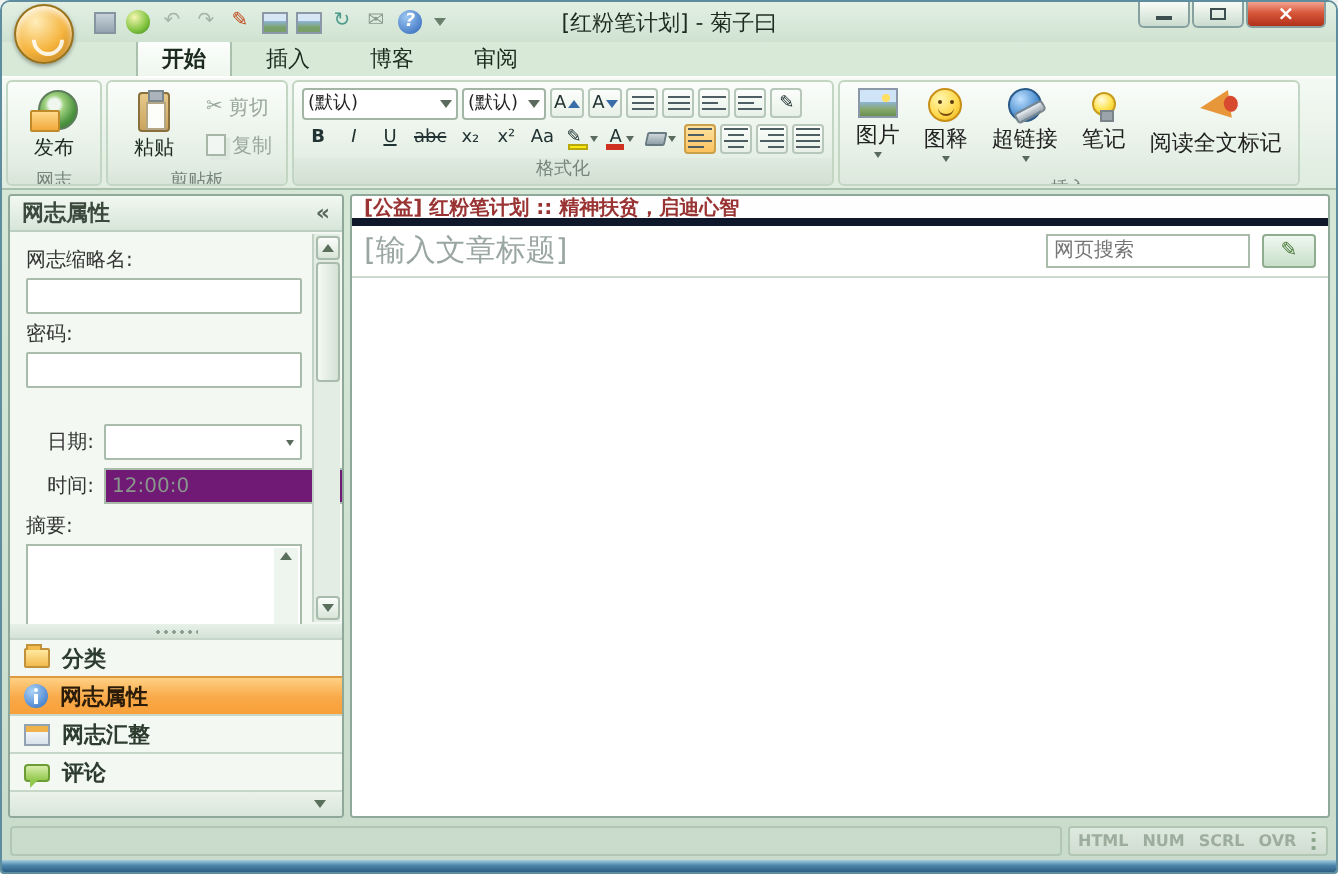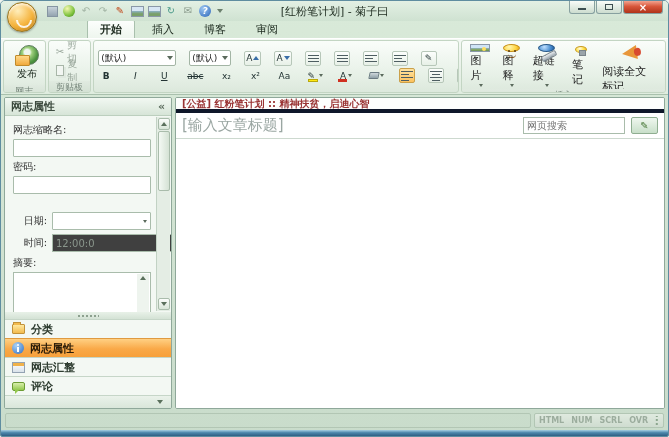--- a/index.html
+++ b/index.html
@@ -29,21 +29,21 @@
   .title-text{position:absolute;left:0;right:0;text-align:center;font-size:11px;color:#1d2b1f;pointer-events:none;}
   .winctl{position:absolute;right:5px;top:0;display:flex;z-index:10;}
   .wbtn{height:13px;border:1px solid #87a0a0;border-top:none;display:flex;align-items:center;justify-content:center;
     border-radius:0 0 3px 3px;margin-left:1px;}
   .wbtn-min,.wbtn-max{width:26px;background:linear-gradient(#f8fcf8,#ccdccf);}
   .minbar{width:8px;height:2px;background:#3c4e50;margin-top:4px;}
   .maxbox{width:8px;height:6px;border:1px solid #3c4e50;}
   .wbtn-close{width:40px;background:linear-gradient(#f3a38f,#d8573b 45%,#b0321a);color:#fff;font-size:10px;font-weight:bold;}
 
   
-  .tabsrow{height:17px;display:flex;align-items:flex-end;padding-left:86px;gap:4px;flex:0 0 auto;}
+  .tabsrow{height:17px;display:flex;align-items:flex-end;padding-left:67px;gap:4px;flex:0 0 auto;}
   .rtab{padding:2px 12px 1px;border:1px solid transparent;border-bottom:none;border-radius:3px 3px 0 0;color:#1c2a1e;}
   .rtab.active{background:linear-gradient(#fdfffd,#eef6ee);border-color:#a9c0ad;font-weight:bold;}
 
   
   .ribbon{height:57px;flex:0 0 auto;background:linear-gradient(#f4f9f4,#dfecdf);border-top:1px solid #fff;
     border-bottom:1px solid #a9c0ad;display:flex;padding:1px 2px;gap:2px;}
   .rgroup{display:flex;flex-direction:column;border:1px solid #c3d5c3;border-radius:3px;overflow:hidden;
     background:linear-gradient(#fafdfa,#e6f0e6 70%,#dce8dc);}
   .rg-content{flex:1;display:flex;align-items:center;padding:2px 3px;gap:2px;}
   .rg-label{height:13px;font-size:9px;color:#75857a;text-align:center;line-height:13px;
@@ -59,21 +59,21 @@
     background:radial-gradient(circle at 40% 35%,#eef6ee 18%,#9ed07e 30%,#4d9440 65%,#2f6e2a);border:1px solid #5d7d5d;}
   .ico-publish::after{content:"";position:absolute;left:0;bottom:0;width:13px;height:9px;border-radius:1px;
     background:linear-gradient(#ffd98a,#f0a93c);border:1px solid #c08a2a;}
   
   .ico-paste{width:16px;height:20px;background:linear-gradient(#e6c98a,#caa45c);border:1px solid #8a703c;border-radius:2px;position:relative;}
   .ico-paste::before{content:"";position:absolute;left:4px;top:-2px;width:6px;height:4px;background:#aab4ba;border:1px solid #7b858c;}
   .ico-paste::after{content:"";position:absolute;left:3px;top:4px;width:8px;height:12px;background:#fdfdfa;border:1px solid #b3a684;}
   .ico-copy{width:10px;height:11px;border:1px solid #a8b6a8;background:#f2f6f2;box-shadow:2px 2px 0 #dfe8df;}
   
   .fmtcol{display:flex;flex-direction:column;justify-content:center;gap:2px;padding:0 1px;}
-  .fmtrow{display:flex;align-items:center;gap:13px;}
+  .fmtrow{display:flex;align-items:center;gap:2px;}
   .combo{height:16px;background:#fff;border:1px solid #a3b5a5;border-radius:2px;display:flex;align-items:center;
     justify-content:space-between;font-size:9px;padding:0 2px;color:#222;}
   .combo .dd{width:0;height:0;border-left:3px solid transparent;border-right:3px solid transparent;border-top:4px solid #5a6a5c;}
   .w-font{width:78px;} .w-size{width:42px;}
   .fmtbtn{min-width:16px;height:15px;padding:0 1px;display:inline-flex;align-items:center;justify-content:center;
     border:1px solid #b7c7b9;border-radius:2px;background:linear-gradient(#fcfefc,#e7f0e7);font-size:9px;color:#233;}
   .fmtbtn.flat{border-color:transparent;background:transparent;}
   .fmtbtn.active{background:linear-gradient(#ffe3a0,#fcc25e);border-color:#caa04a;}
   .b{font-weight:bold;} .i{font-style:italic;} .u{text-decoration:underline;} .s{text-decoration:line-through;}
   .tri-up{width:0;height:0;border-left:3px solid transparent;border-right:3px solid transparent;border-bottom:4px solid #3a6ea8;margin-left:1px;}
@@ -117,21 +117,21 @@
   .sbar-thumb{width:12px;flex:0 0 60px;background:linear-gradient(90deg,#f4f9f4,#d4e2d4);border:1px solid #a9bcab;border-radius:2px;margin:1px 0 auto;}
   .tri-u{width:0;height:0;border-left:3px solid transparent;border-right:3px solid transparent;border-bottom:4px solid #5a705c;}
   .tri-d{width:0;height:0;border-left:3px solid transparent;border-right:3px solid transparent;border-top:4px solid #5a705c;}
   .fld-label{display:block;margin:3px 0 2px;}
   .txt{width:100%;height:18px;border:1px solid #a9bcab;background:#fff;border-radius:1px;font-size:10px;padding:0 3px;font-family:inherit;}
   .inline{display:flex;align-items:center;margin:4px 0;gap:5px;}
   .inline .lbl{width:34px;text-align:right;flex:0 0 auto;}
   .dropctl{flex:1;height:18px;background:#fff;border:1px solid #a9bcab;border-radius:1px;display:flex;align-items:center;
     justify-content:flex-end;padding:0 3px;}
   .spinwrap{flex:1;display:flex;}
-  .spinwrap input{flex:1;height:18px;border:1px solid #a9bcab;border-right:none;background:#404040;color:#8a968c;font-size:10px;padding:4px 3px;font-family:inherit;}
+  .spinwrap input{flex:1;height:18px;border:1px solid #a9bcab;border-right:none;background:#701a75;color:#8a968c;font-size:10px;padding:4px 3px;font-family:inherit;}
   .summary{width:100%;height:66px;background:#fff;border:1px solid #a9bcab;position:relative;}
   .sum-scroll{position:absolute;top:1px;bottom:1px;right:1px;width:12px;background:#eef4ee;display:flex;flex-direction:column;
     justify-content:space-between;align-items:center;padding:2px 0;}
   .sb-splitter{height:7px;flex:0 0 auto;background:linear-gradient(#e8f1e8,#d4e2d5);display:flex;align-items:center;justify-content:center;}
   .sb-splitter i{width:22px;height:2px;background-image:radial-gradient(circle,#8ca08e 1px,transparent 1px);background-size:4px 2px;}
   .navitem{height:19px;flex:0 0 auto;display:flex;align-items:center;gap:6px;padding:0 7px;border-top:1px solid #c6d6c8;
     background:linear-gradient(#f6faf6,#dcead e);font-weight:bold;color:#2e3c30;}
   .navitem.active{background:linear-gradient(#ffd083,#f9a948 55%,#f7a03a);border-top:1px solid #df9a40;color:#2a1c08;}
   .ico-folder{width:13px;height:10px;background:linear-gradient(#ffe9a0,#f3bb4e);border:1px solid #c2923a;border-radius:1px;position:relative;}
   .ico-folder::before{content:"";position:absolute;left:0;top:-3px;width:6px;height:2px;background:#f3bb4e;border:1px solid #c2923a;border-bottom:none;}
@@ -225,20 +225,24 @@
         <div class="bigbtn">
           <span class="ico-publish"></span>
           <span class="biglabel">发布</span>
         </div>
       </div>
       <div class="rg-label">网志</div>
     </div>
 
     <div class="rgroup">
       <div class="rg-content">
+        <div class="bigbtn">
+          <span class="ico-paste"></span>
+          <span class="biglabel">粘贴</span>
+        </div>
         <div class="colstack">
           <div class="smallbtn">
             <span>✂</span>
             <span>剪切</span>
           </div>
           <div class="smallbtn">
             <span class="ico-copy"></span>
             <span>复制</span>
           </div>
         </div>
@@ -348,20 +352,21 @@
                 <span class="lines">
                   <i></i>
                   <i></i>
                   <i></i>
                   <i></i>
                 </span>
               </span>
           </div>
         </div>
       </div>
+      <div class="rg-label">格式化</div>
     </div>
 
     <div class="rgroup">
       <div class="rg-content">
         <div class="insbtn">
           <span class="ico-pic"></span>
           <span>图片</span>
           <span class="dd-mini"></span>
         </div>
         <div class="insbtn">

